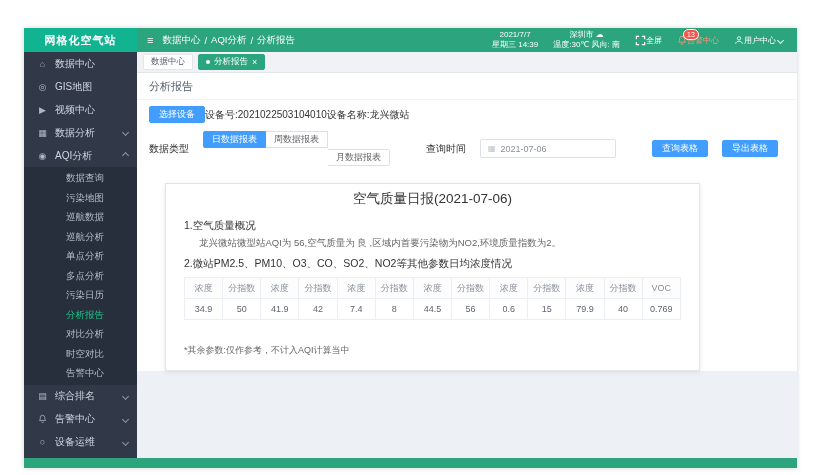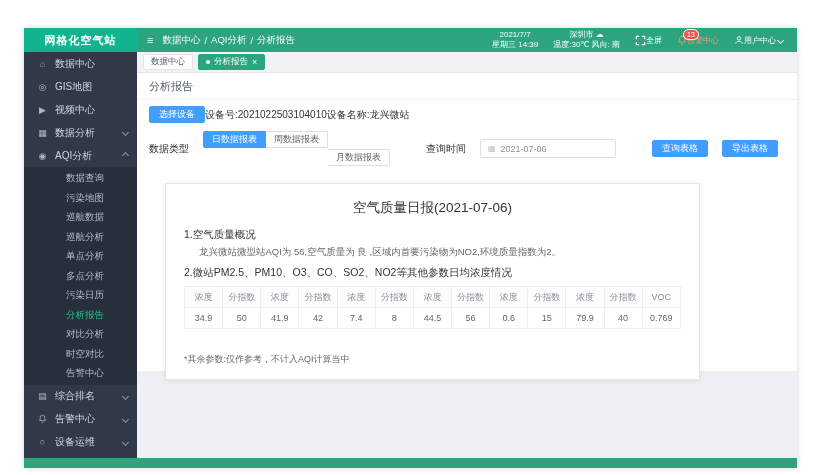--- a/index.html
+++ b/index.html
@@ -45,21 +45,21 @@
   .filter-row{display:flex;align-items:center;gap:14px;padding:4px 12px;font-size:10px;color:#333;}
   .bgrp{display:flex;}
   .bgrp .b{height:17px;line-height:15px;font-size:9px;padding:0 8px;border:1px solid #dcdfe6;background:#fff;color:#606266;cursor:pointer;border-left-width:0;}
   .bgrp .b:first-child{border-left-width:1px;border-radius:2px 0 0 2px;}
   .bgrp .b:last-child{border-radius:0 2px 2px 0;margin-top:18px;}
   .bgrp .b.on{background:#419eff;border-color:#419eff;color:#fff;}
   .date-input{width:120px;height:17px;border:1px solid #dcdfe6;border-radius:2px;display:flex;align-items:center;gap:5px;padding:0 7px;font-size:9px;color:#8a9099;background:#fff;cursor:pointer;}
   .cal{color:#b8bec8;font-size:8px;}
   .gap{width:8px;}
 
-  .report-card{margin:13px 0 0 28px;width:535px;box-sizing:border-box;background:#fff;border:1px solid #e3e5e9;box-shadow:0 1px 5px rgba(0,0,0,.09);padding:13px 18px 13px;}
+  .report-card{margin:13px 0 0 28px;width:535px;box-sizing:border-box;background:#fff;border:1px solid #e3e5e9;box-shadow:0 1px 5px rgba(0,0,0,.09);padding:4px 18px 13px;}
   .rc-title{text-align:center;font-size:13.5px;color:#333;margin:2px 0 11px;}
   .rc-sec{font-size:10.5px;color:#333;margin:7px 0 4px;}
   .rc-text{font-size:9.5px;color:#666;margin:0 0 3px 15px;}
   table.rc{width:100%;border-collapse:collapse;margin-top:6px;text-align:center;font-size:9px;table-layout:fixed;}
   table.rc th,table.rc td{border:1px solid #ebeef2;height:20px;font-weight:normal;padding:0 1px;}
   table.rc th{color:#8a909b;background:#fdfdfe;}
   table.rc td{color:#5f6570;}
   .rc-note{font-size:9px;color:#666;margin-top:24px;}
 
   .app-footer{flex:0 0 10px;background:#2ca47e;}

